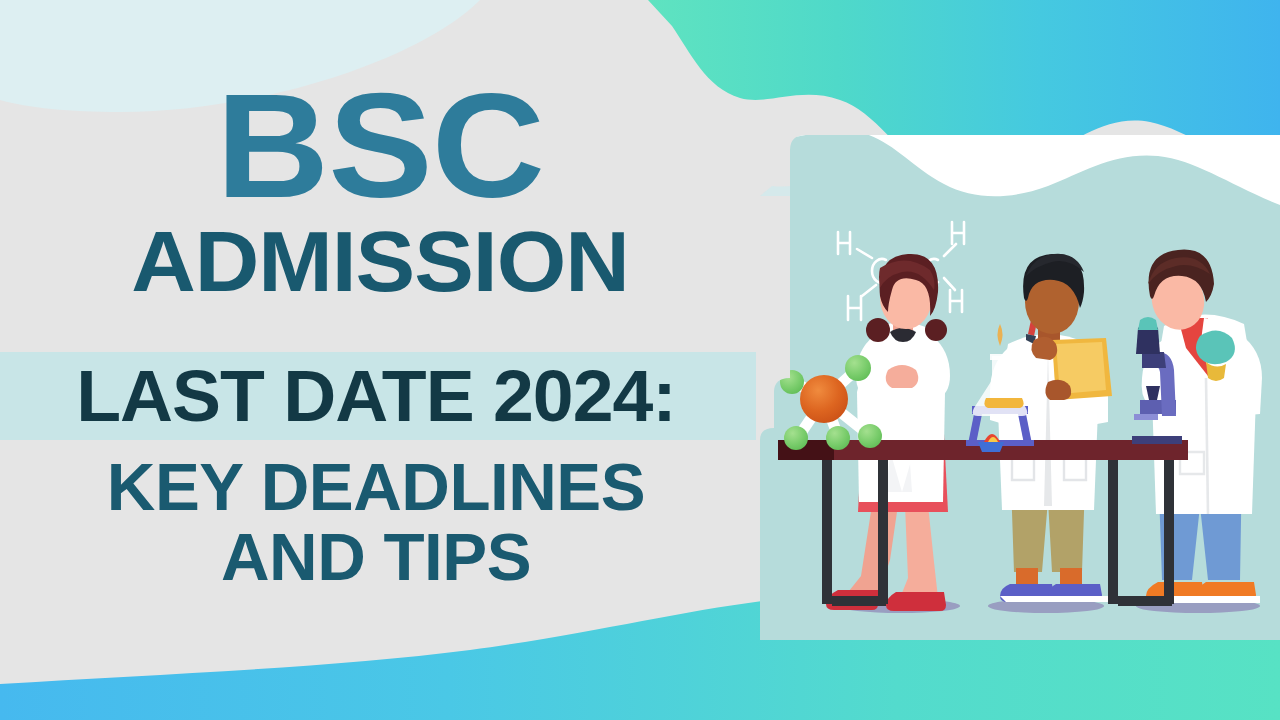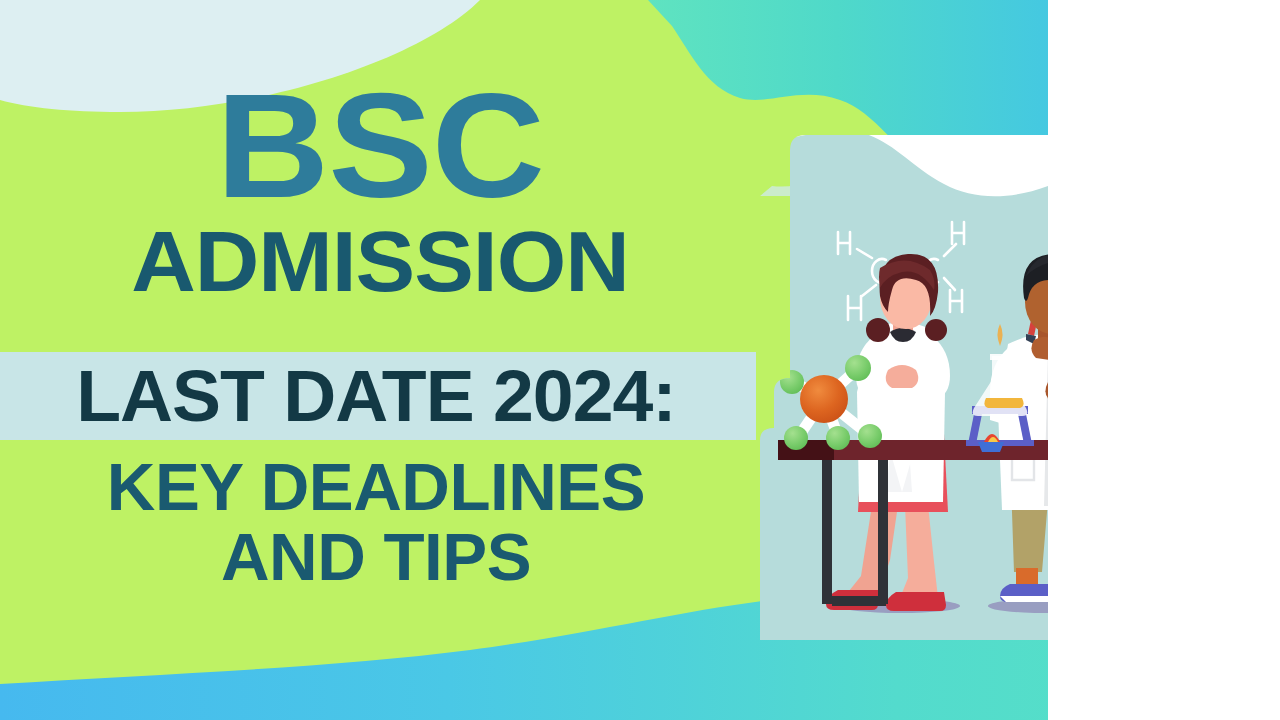--- a/index.html
+++ b/index.html
@@ -3,24 +3,24 @@
 <meta charset="utf-8">
 <title>BSC Admission Banner</title>
 <style>
   html, body {
     margin: 0;
     padding: 0;
     background: #ffffff;
   }
   #banner {
     position: relative;
-    width: 1048px;
+    width: 1280px;
     height: 720px;
     overflow: hidden;
-    background: #bef264;
+    background: #e5e5e5;
     font-family: "Liberation Sans", sans-serif;
     text-decoration: underline;
   }
   .layer {
     position: absolute;
     top: 0; left: 0;
     width: 1280px;
     height: 720px;
     pointer-events: none;
   }

